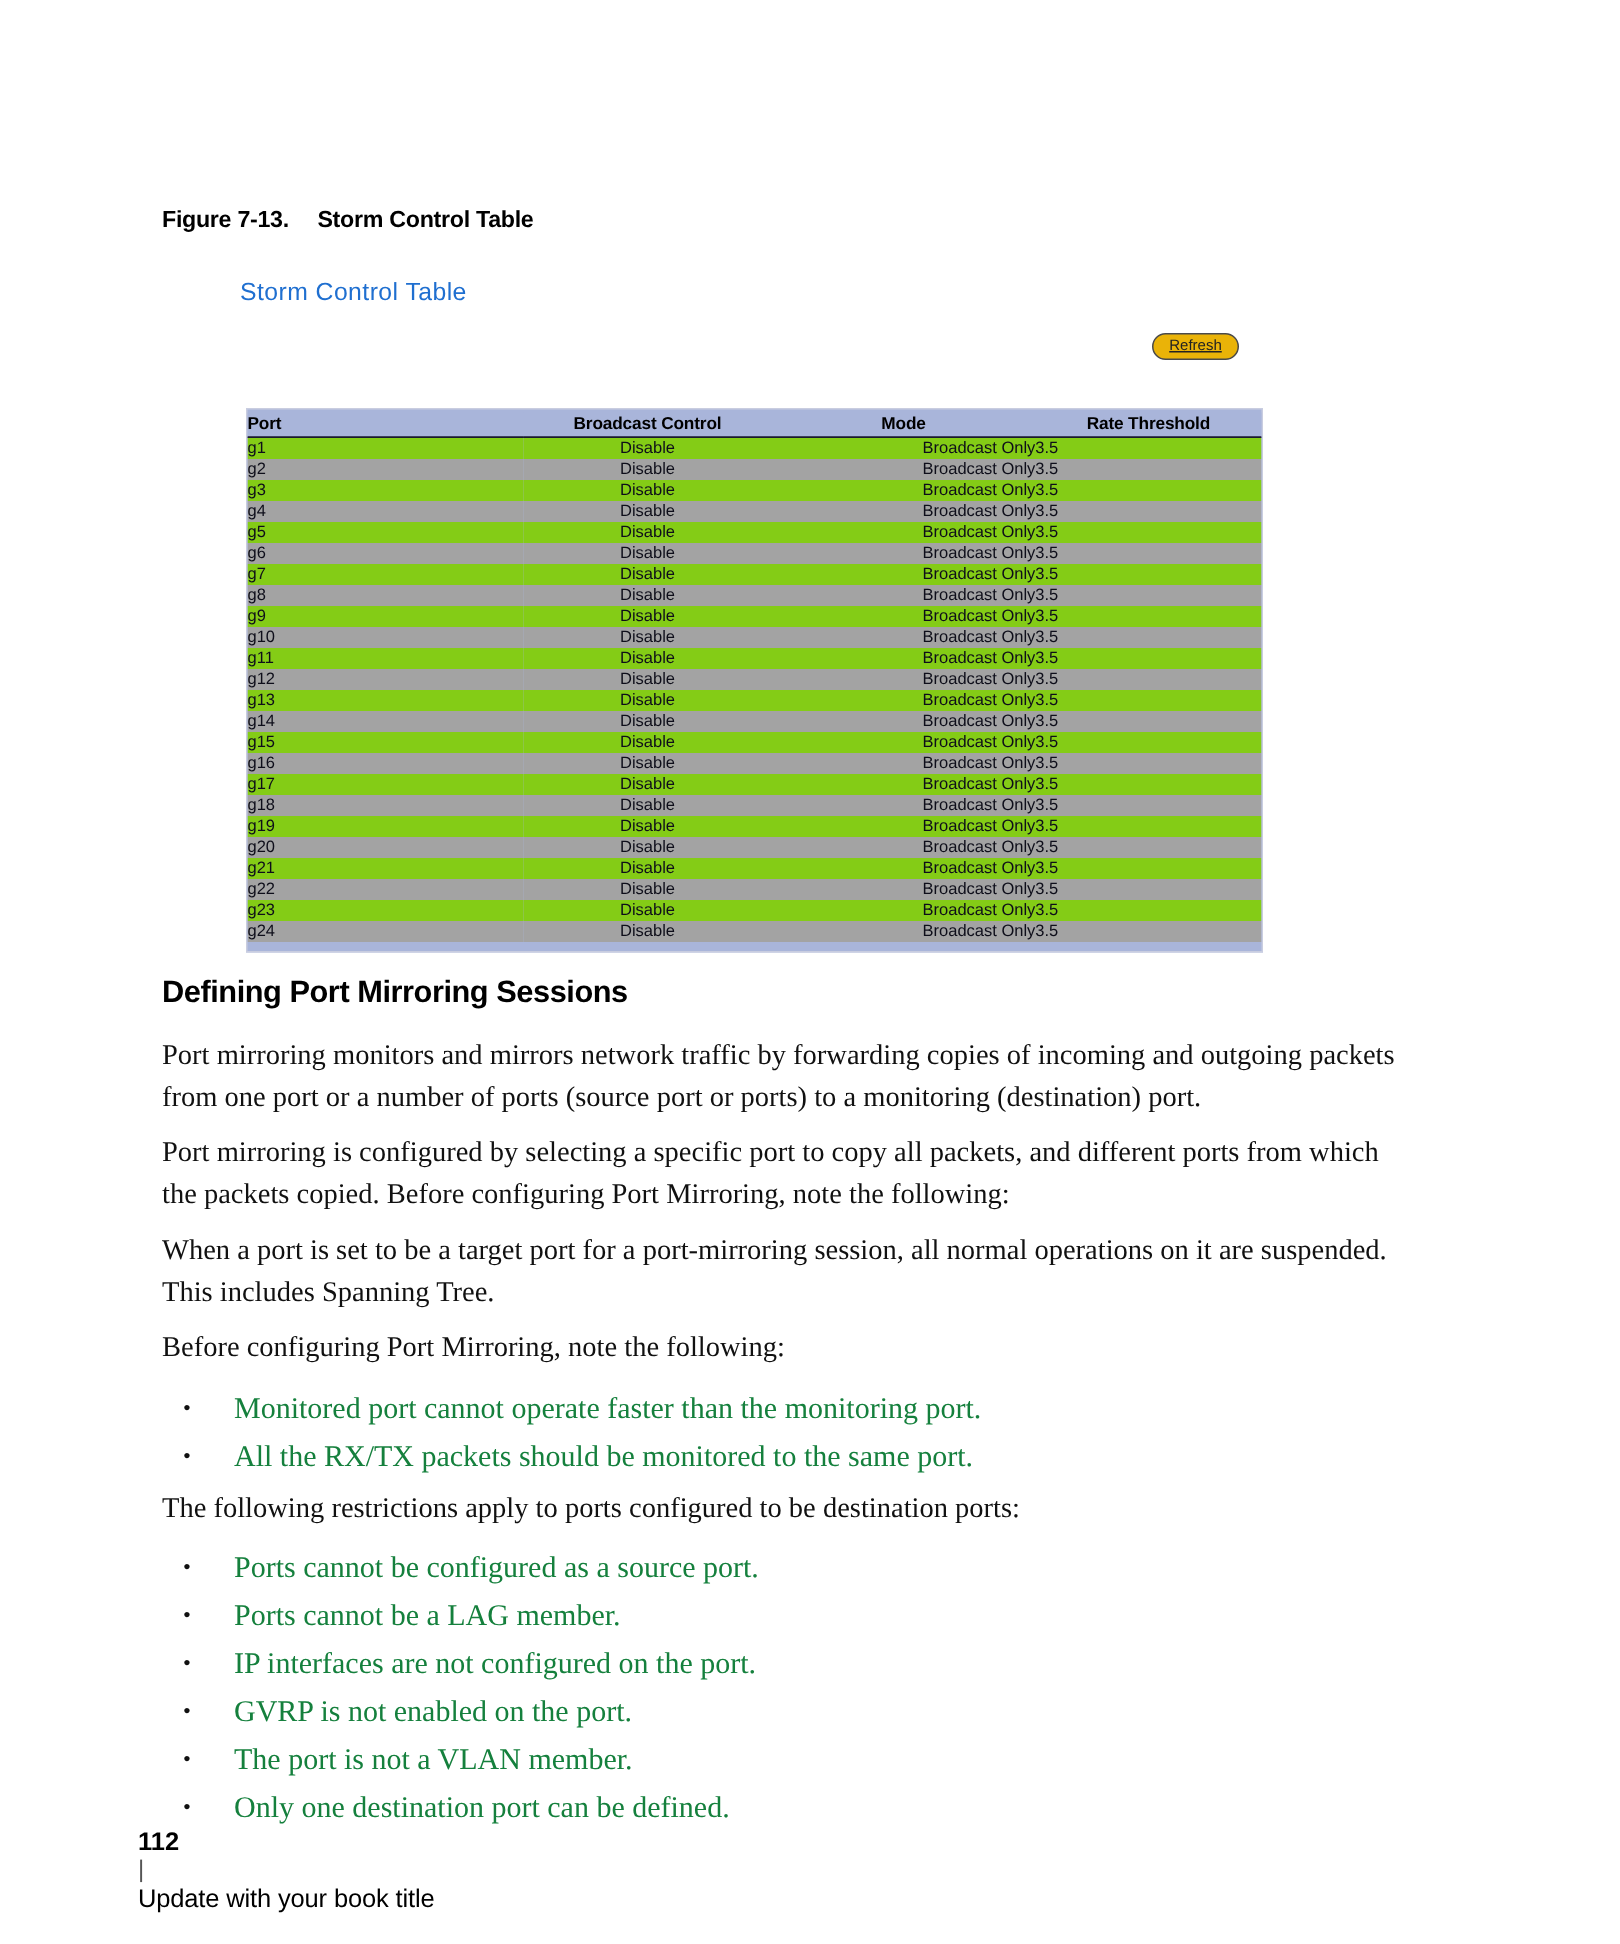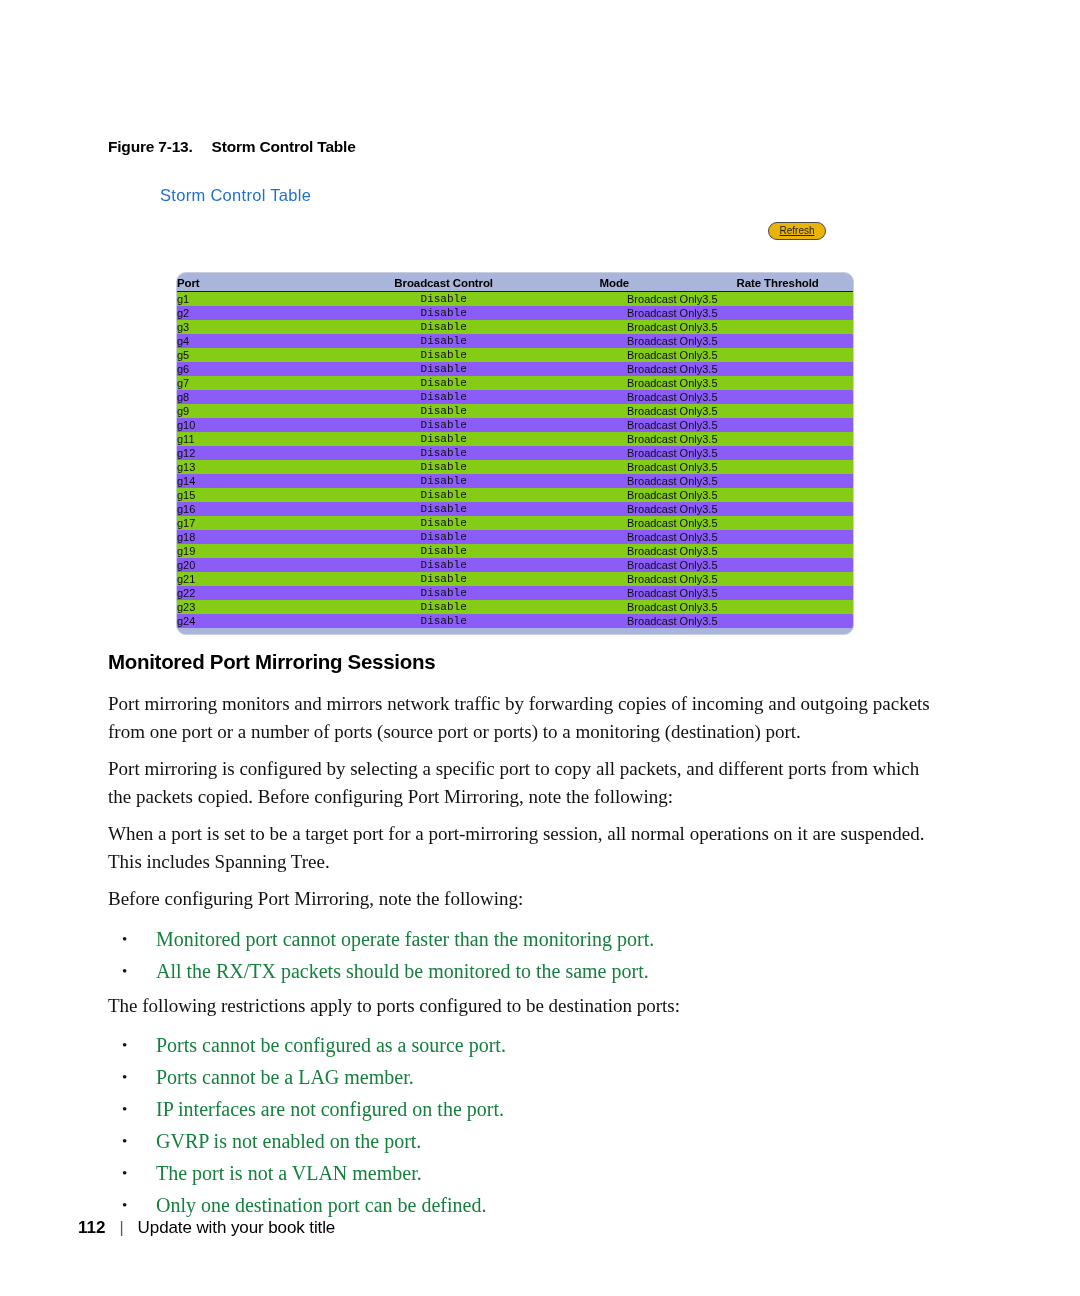--- a/index.html
+++ b/index.html
@@ -70,26 +70,26 @@
     font-family: "Liberation Sans", "DejaVu Sans", sans-serif;
     font-size: 10px;
     color: #222;
     text-decoration: underline;
     line-height: 1;
   }
 
   
   .table-panel {
     position: absolute;
-    left: 68px;
+    left: 56px;
     top: 94px;
     width: 678px;
     background: #a9b5da;
     border: 1px solid #c9cde0;
-    border-radius: 10px;
+    border-radius: 0;
     padding: 2px 0 6px 0;
     overflow: hidden;
   }
   table.storm {
     width: 100%;
     border-collapse: collapse;
     table-layout: fixed;
     font-family: "Liberation Sans", "DejaVu Sans", sans-serif;
   }
   table.storm col.c-port   { width: 27.2%; }
@@ -114,26 +114,26 @@
 
   table.storm tbody td {
     font-size: 11px;
     color: #0e0e1a;
     padding: 1px 0 1px 0;
     height: 13.6px;
     line-height: 12px;
     white-space: nowrap;
   }
   td.d-port { text-align: left; padding-left: 9px; }
-  td.d-bc   { text-align: center; padding-left: 18px; font-family: Liberation Mono, monospace; }
+  td.d-bc   { text-align: center; padding-left: 18px; }
   td.d-mode { text-align: right; }
   td.d-rate { text-align: left; padding-right: 6px; }
 
   table.storm tbody tr.odd  td { background: #84cc16; }
-  table.storm tbody tr.even td { background: #8b5cf6; }
+  table.storm tbody tr.even td { background: #a3a3a3; }
 
   
   .body-section {
     position: absolute;
     left: 108px;
     top: 650px;
     width: 838px;
   }
 
   h2.section-heading {
@@ -176,20 +176,21 @@
   }
 
   
   .footer {
     position: absolute;
     left: 78px;
     top: 1218px;
     display: flex;
     align-items: baseline;
     font-family: "Liberation Sans", "DejaVu Sans", sans-serif;
+    flex-direction: column;
   }
   .footer .page-num {
     font-size: 17px;
     font-weight: bold;
     color: #000;
   }
   .footer .sep {
     margin: 0 14px;
     font-size: 16px;
     color: #555;
@@ -378,21 +379,21 @@
               <td class="d-mode">Broadcast Only</td>
               <td class="d-rate">3.5</td>
             </tr>
           </tbody>
       </table>
     </div>
   </div>
 
   <div class="body-section">
 
-    <h2 class="section-heading">Monitored Port Mirroring Sessions</h2>
+    <h2 class="section-heading">Defining Port Mirroring Sessions</h2>
 
     <p class="body-para">Port mirroring monitors and mirrors network traffic by forwarding copies of incoming and outgoing packets from one port or a number of ports (source port or ports) to a monitoring (destination) port.</p>
     <p class="body-para">Port mirroring is configured by selecting a specific port to copy all packets, and different ports from which the packets copied. Before configuring Port Mirroring, note the following:</p>
     <p class="body-para">When a port is set to be a target port for a port-mirroring session, all normal operations on it are suspended. This includes Spanning Tree.</p>
     <p class="body-para">Before configuring Port Mirroring, note the following:</p>
 
     <ul class="bullets" id="bullets-first">
         <li>Monitored port cannot operate faster than the monitoring port.</li>
         <li>All the RX/TX packets should be monitored to the same port.</li>
       </ul>

